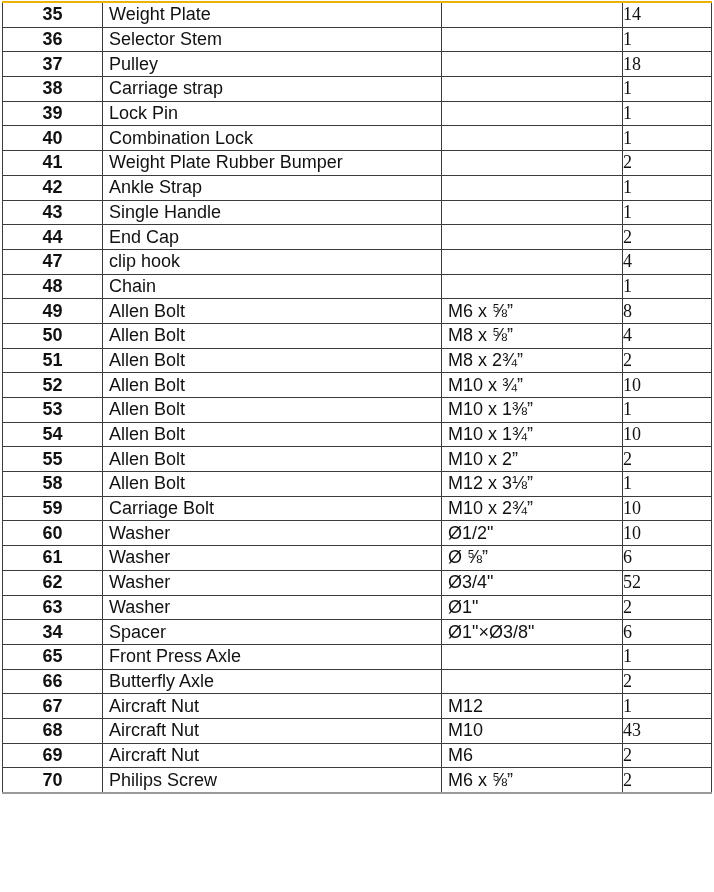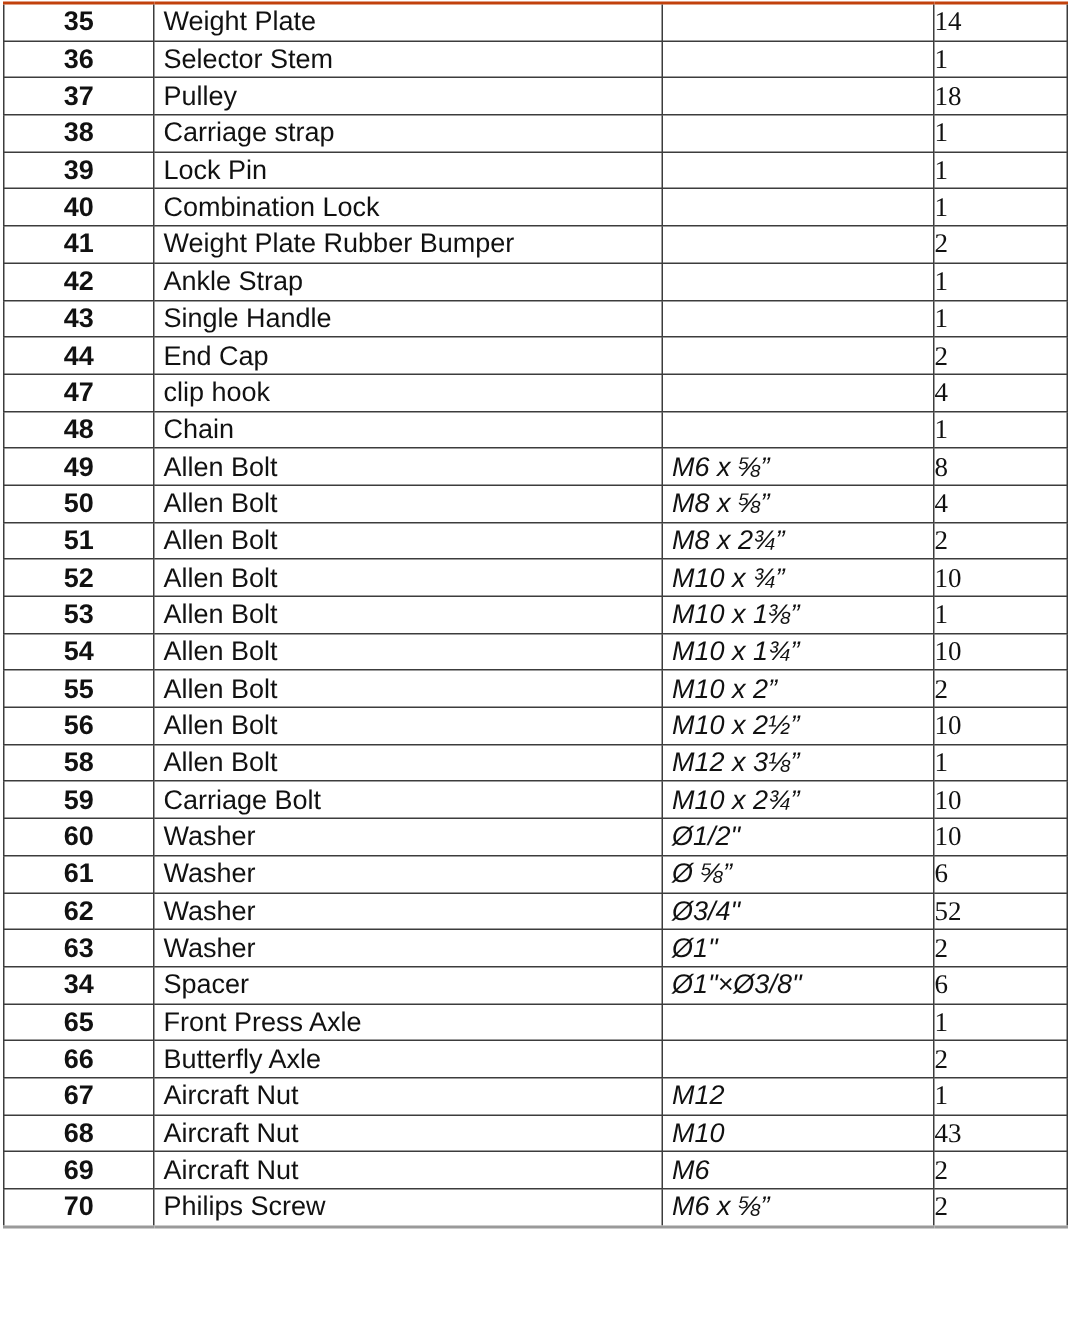--- a/index.html
+++ b/index.html
@@ -25,35 +25,34 @@
     table.parts td {
       border: 1px solid #3c3c3c;
       height: 23.7px;
       padding: 0;
       font-size: 18px;
       line-height: 23px;
       white-space: nowrap;
       overflow: hidden;
       vertical-align: middle;
     }
-    table.parts tr:first-child td { border-top: 2px solid #c2410c; }
+    table.parts tr:first-child td { border-top: 2px solid #eab308; }
     table.parts tr:last-child td { border-bottom: 2px solid #9a9a9a; }
     td.c-num {
       width: 99px;
       text-align: center;
       font-weight: bold;
     }
     td.c-name {
       width: 332px;
       padding-left: 6px !important;
     }
     td.c-spec {
       width: 174px;
       padding-left: 6px !important;
-      font-style: italic;
     }
     td.c-qty {
       text-align: left;
       padding-left: 0;
       font-family: Liberation Serif, serif;
     }
   </style>
 </head>
 <body>
 
@@ -187,26 +186,20 @@
     <td class="c-qty">10</td>
   </tr>
 
   <tr>
     <td class="c-num">55</td>
     <td class="c-name">Allen Bolt</td>
     <td class="c-spec">M10 x 2”</td>
     <td class="c-qty">2</td>
   </tr>
 
-  <tr>
-    <td class="c-num">56</td>
-    <td class="c-name">Allen Bolt</td>
-    <td class="c-spec">M10 x 2½”</td>
-    <td class="c-qty">10</td>
-  </tr>
 
 
   <tr>
     <td class="c-num">58</td>
     <td class="c-name">Allen Bolt</td>
     <td class="c-spec">M12 x 3⅛”</td>
     <td class="c-qty">1</td>
   </tr>
 
   <tr>

